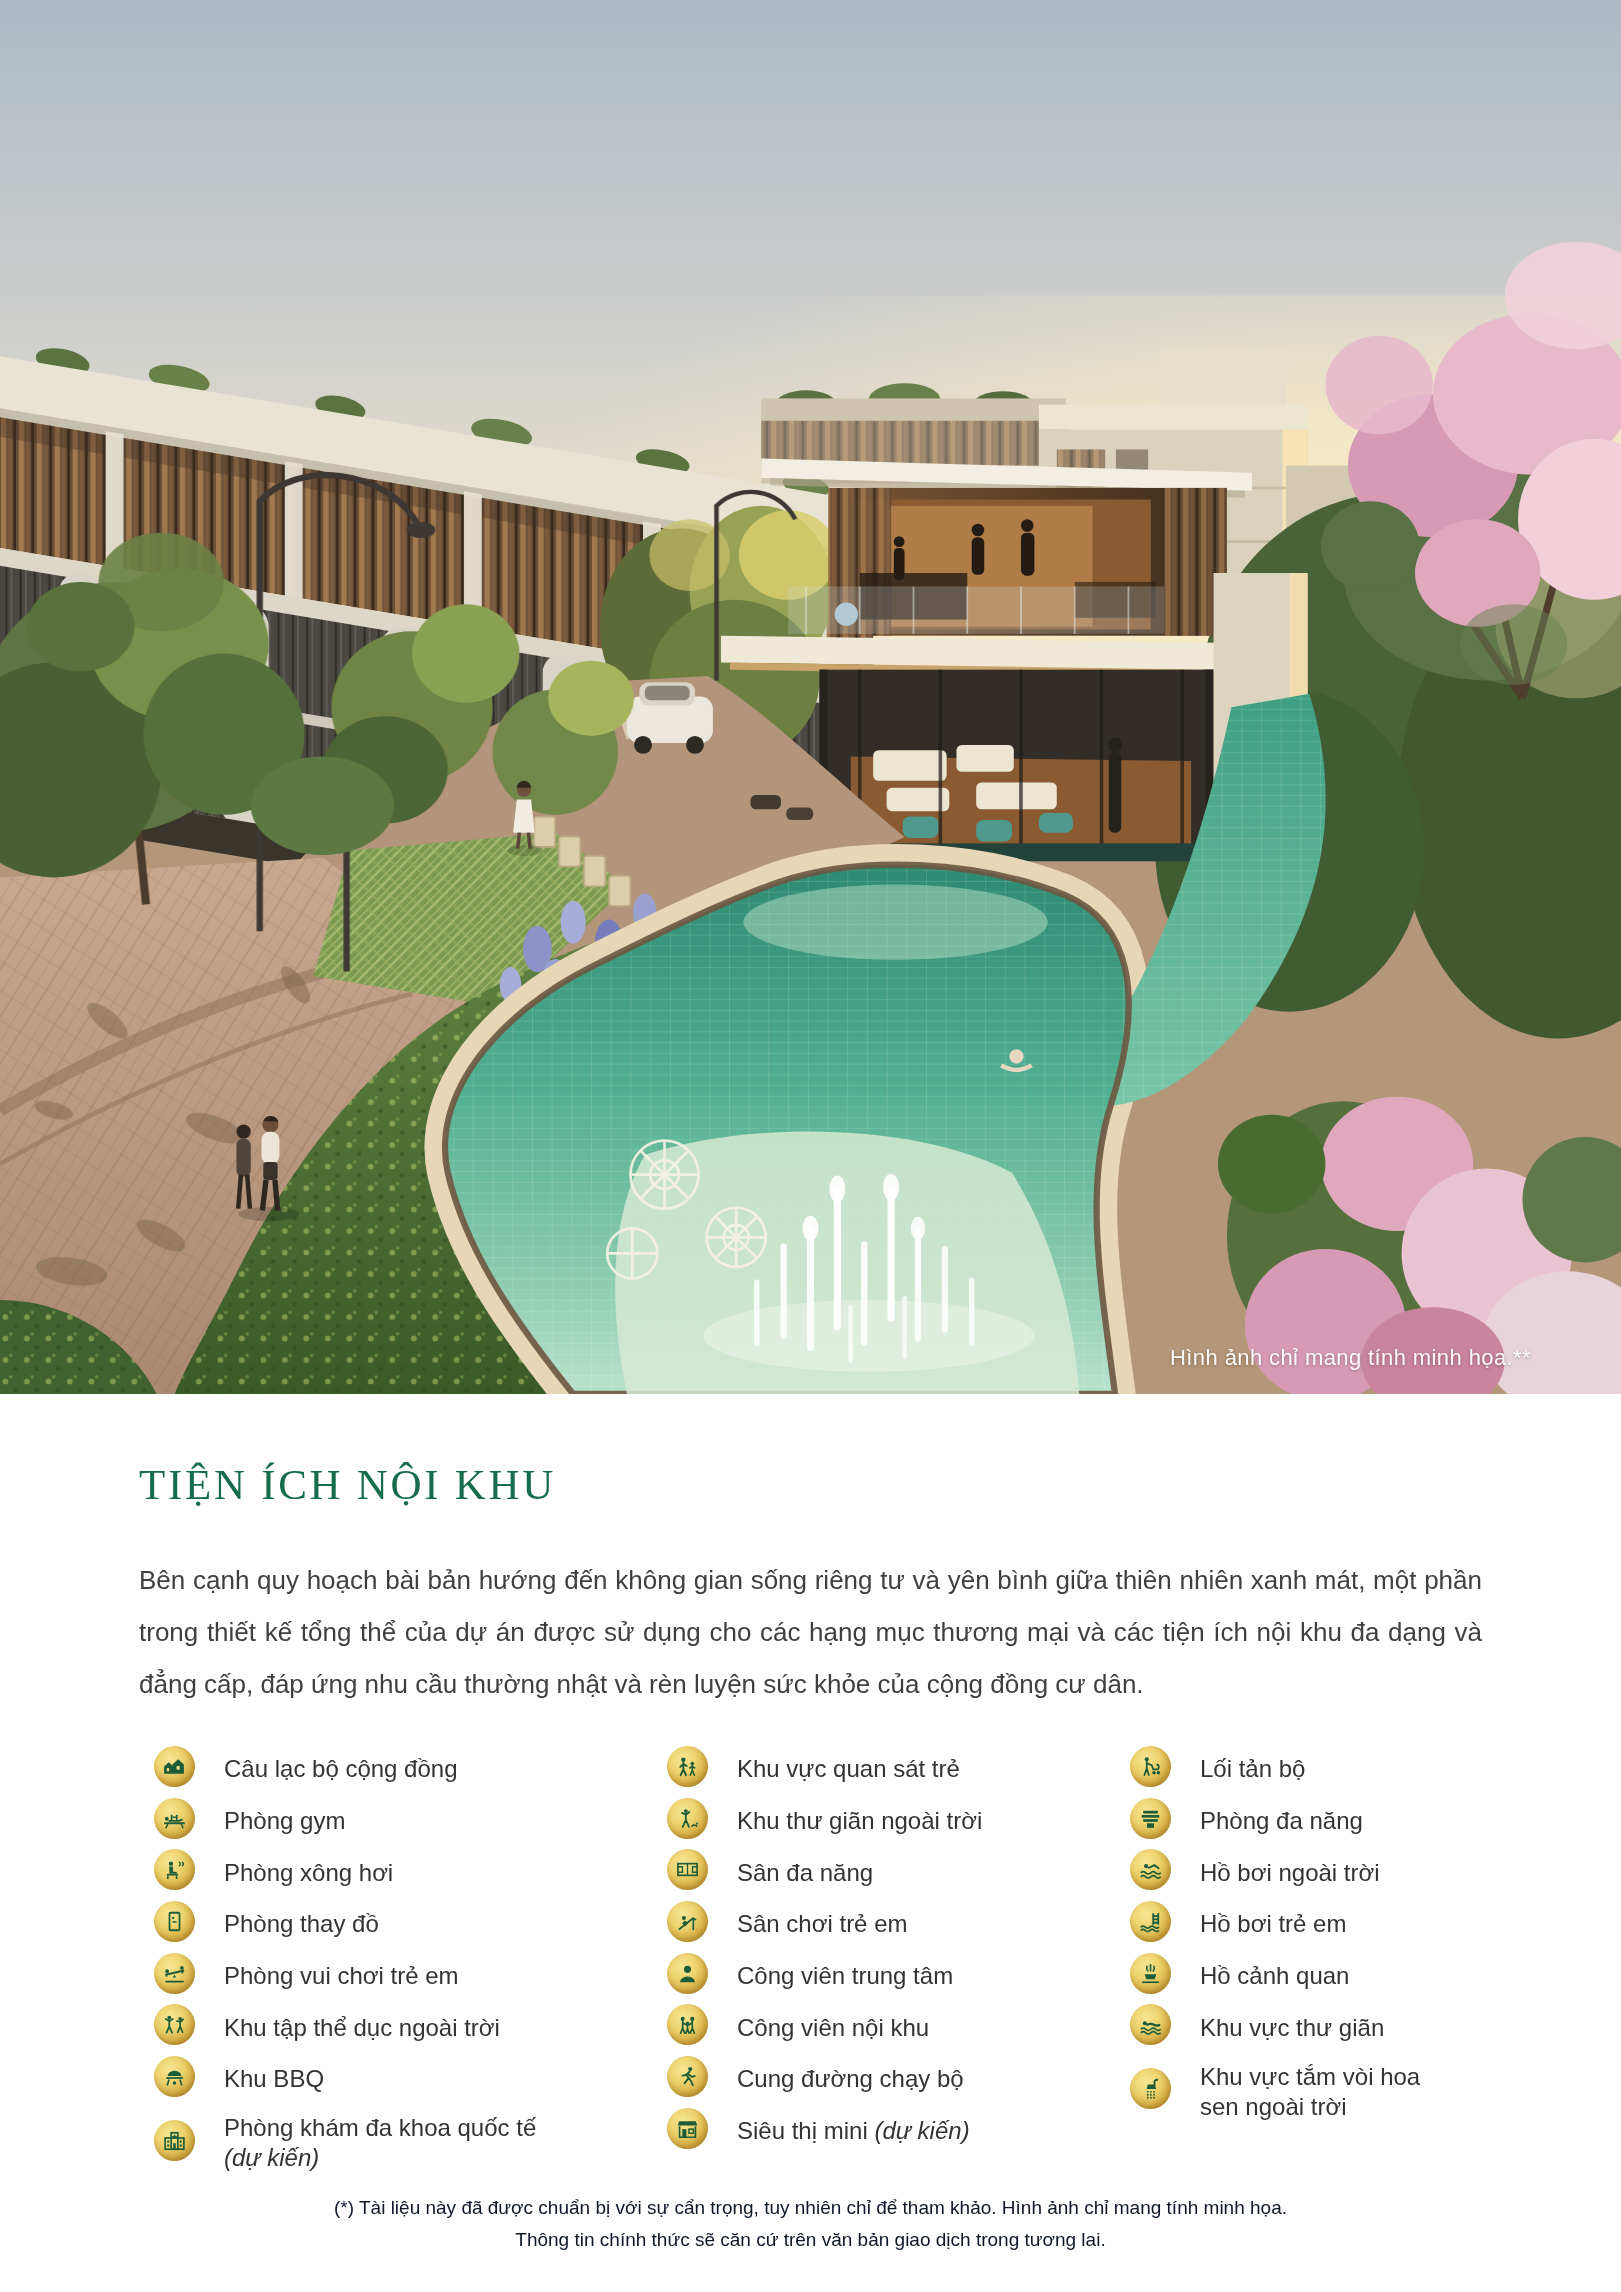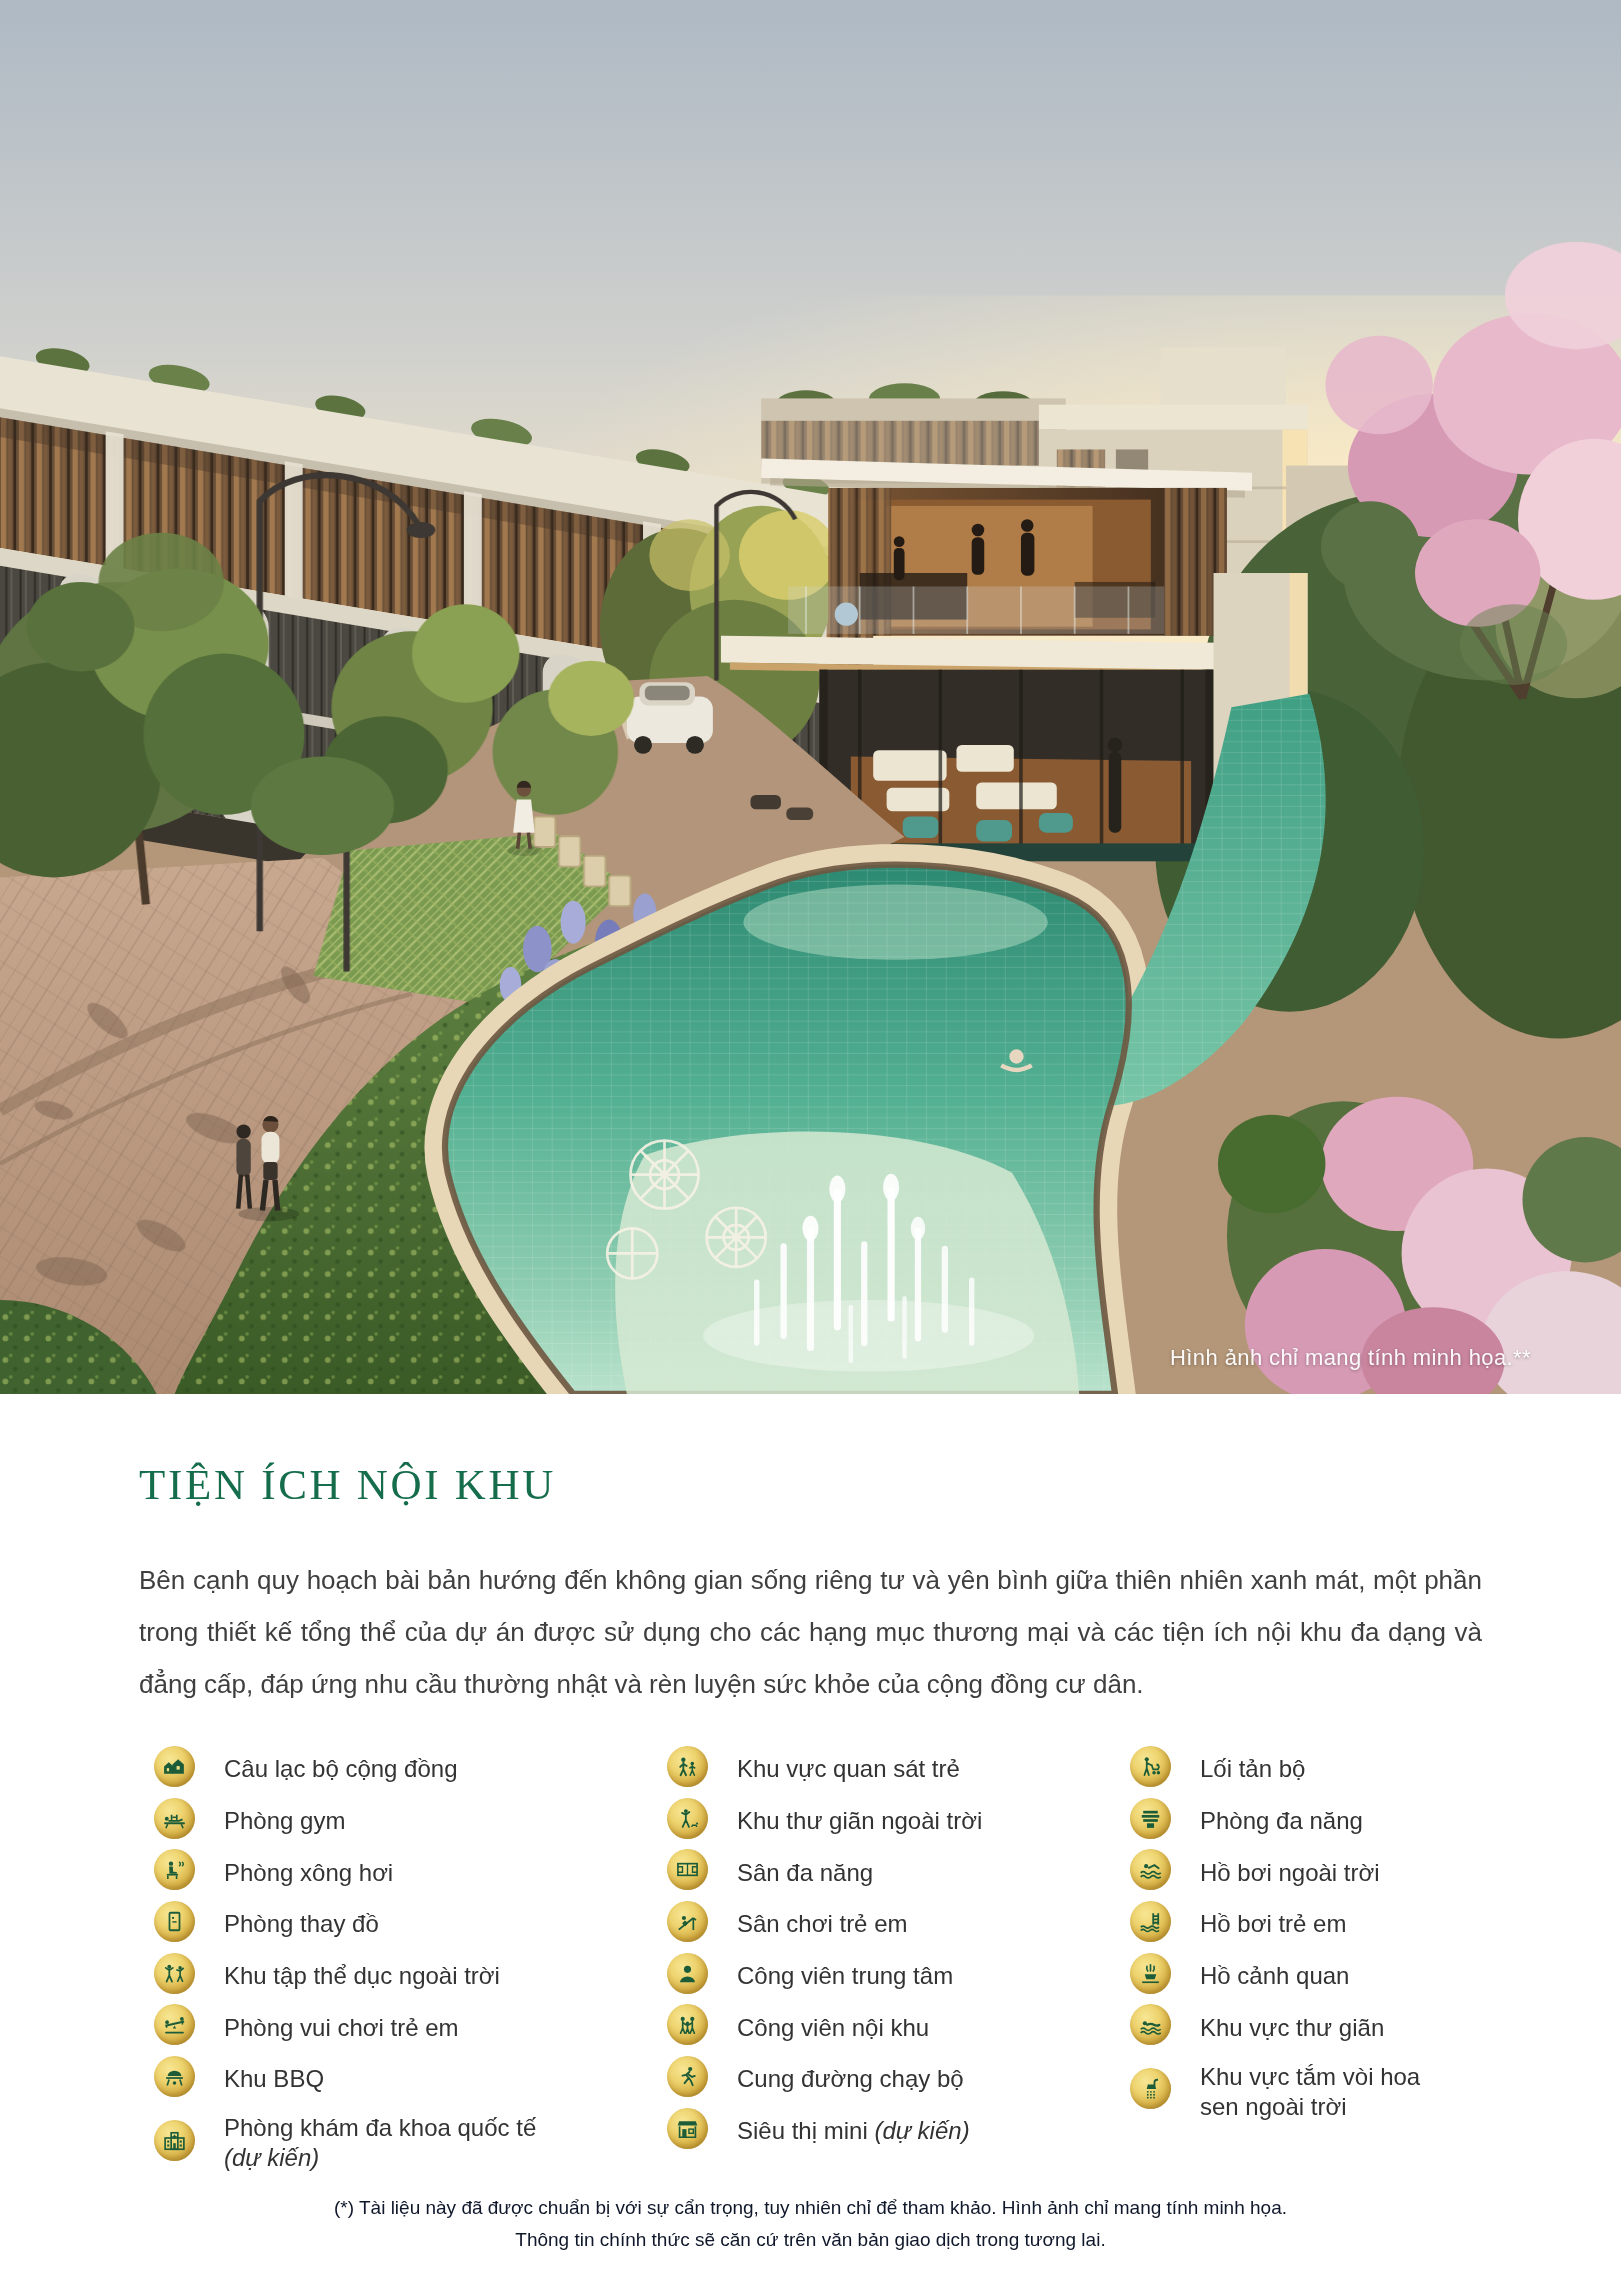--- a/index.html
+++ b/index.html
@@ -450,40 +450,40 @@
                 <rect x="7.2" y="3.6" width="9.6" height="16.8" rx="1" fill="none" stroke="currentColor" stroke-width="1.7"></rect>
                 <circle cx="10.6" cy="8.6" r="1.1"></circle>
                 <path d="M10 12.4h4" stroke="currentColor" stroke-width="1.4"></path>
               </svg>
             </span>
             <span class="label">Phòng thay đồ</span>
           </div>
           <div class="amenity">
             <span class="badge">
               <svg viewBox="0 0 24 24" fill="currentColor">
-                <circle cx="7" cy="5.6" r="1.9"></circle>
-                <path d="M7 7.8v6M7 9L3.6 6.6M7 9l3.4-2.4M7 13.8l-2.6 6M7 13.8l2.6 6" stroke="currentColor" stroke-width="1.7" fill="none" stroke-linecap="round"></path>
-                <circle cx="17.4" cy="6.6" r="1.7"></circle>
-                <path d="M17.4 8.6v5.4M17.4 9.6l-3-1M17.4 9.6l3-2.6M17.4 14l-2.3 5.4M17.4 14l2.3 5.4" stroke="currentColor" stroke-width="1.6" fill="none" stroke-linecap="round"></path>
-              </svg>
-            </span>
-            <span class="label">Khu tập thể dục ngoài trời</span>
-          </div>
-          <div class="amenity">
-            <span class="badge">
-              <svg viewBox="0 0 24 24" fill="currentColor">
                 <circle cx="4.9" cy="9.8" r="1.8"></circle>
                 <circle cx="19.1" cy="6.6" r="1.8"></circle>
                 <path d="M3 12.2l18-4 .5 1.9-18 4z"></path>
                 <path d="M10.4 15.8l1.6-2.8 1.6 2.8z"></path>
                 <rect x="3" y="19" width="18" height="1.6" rx=".8"></rect>
                 <path d="M4.4 12.6v2.4M19.6 9.4v2.6" stroke="currentColor" stroke-width="1.5" fill="none"></path>
               </svg>
             </span>
             <span class="label">Phòng vui chơi trẻ em</span>
+          </div>
+          <div class="amenity">
+            <span class="badge">
+              <svg viewBox="0 0 24 24" fill="currentColor">
+                <circle cx="7" cy="5.6" r="1.9"></circle>
+                <path d="M7 7.8v6M7 9L3.6 6.6M7 9l3.4-2.4M7 13.8l-2.6 6M7 13.8l2.6 6" stroke="currentColor" stroke-width="1.7" fill="none" stroke-linecap="round"></path>
+                <circle cx="17.4" cy="6.6" r="1.7"></circle>
+                <path d="M17.4 8.6v5.4M17.4 9.6l-3-1M17.4 9.6l3-2.6M17.4 14l-2.3 5.4M17.4 14l2.3 5.4" stroke="currentColor" stroke-width="1.6" fill="none" stroke-linecap="round"></path>
+              </svg>
+            </span>
+            <span class="label">Khu tập thể dục ngoài trời</span>
           </div>
           <div class="amenity">
             <span class="badge">
               <svg viewBox="0 0 24 24" fill="currentColor">
                 <path d="M5.4 11.4a6.6 5 0 0 1 13.2 0z"></path>
                 <path d="M4 12.6h16v1.7H4z"></path>
                 <path d="M6.8 14.8L5 20.6M17.2 14.8l1.8 5.8" stroke="currentColor" stroke-width="1.6" fill="none"></path>
                 <circle cx="12" cy="18.2" r="1.7"></circle>
               </svg>
             </span>

